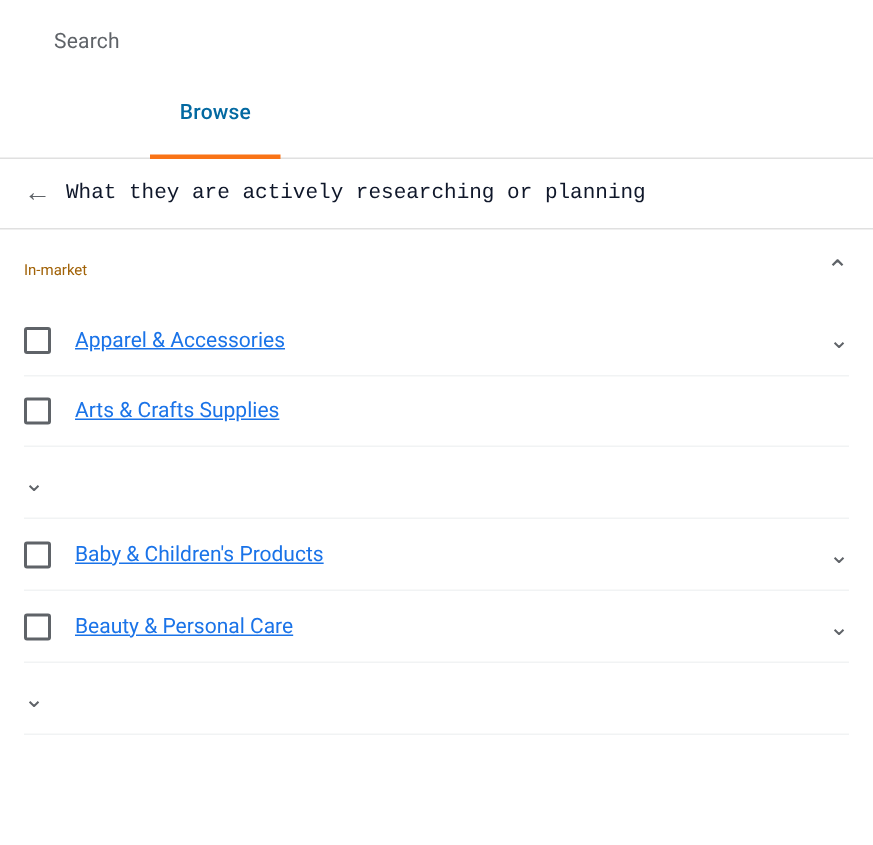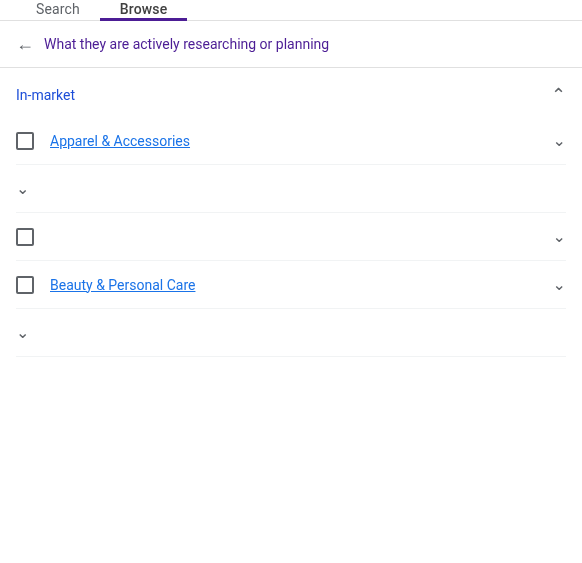--- a/index.html
+++ b/index.html
@@ -17,68 +17,70 @@
     }
 
     
     .tabs {
       display: flex;
       border-bottom: 1px solid #e0e0e0;
       padding: 0 16px;
     }
 
     .tab {
-      padding: 1px 20px;
+      padding: 20px 20px;
       font-size: 14px;
       cursor: pointer;
       color: #5f6368;
       border-bottom: 3px solid transparent;
       margin-bottom: -1px;
       font-weight: 400;
       letter-spacing: 0.01em;
     }
 
     .tab.active {
-      color: #404040;
-      border-bottom: 3px solid #4c1d95;
+      color: #0369a1;
+      border-bottom: 3px solid #f97316;
       font-weight: 500;
+      margin-top: 47px;
     }
 
     
     .back-row {
       display: flex;
       align-items: center;
       padding: 14px 16px;
       border-bottom: 1px solid #e0e0e0;
       gap: 10px;
     }
 
     .back-arrow {
       color: #5f6368;
       font-size: 18px;
       cursor: pointer;
       line-height: 1;
     }
 
     .back-label {
       font-size: 14px;
-      color: #4c1d95;
+      color: #0f172a;
+      font-family: Liberation Mono, monospace;
     }
 
     
     .section-header {
       display: flex;
       align-items: center;
       justify-content: space-between;
       padding: 16px 16px 12px 16px;
     }
 
     .section-title {
-      font-size: 14px;
-      color: #1d4ed8;
+      font-size: 10px;
+      color: #a16207;
       font-weight: 400;
     }
 
     .chevron-up {
       color: #5f6368;
       font-size: 18px;
       cursor: pointer;
     }
 
     
@@ -149,25 +151,33 @@
 <div class="category-list">
 
 <div class="category-item">
       <div class="category-left">
         <div class="checkbox"></div>
         <span class="category-name">Apparel &amp; Accessories</span>
       </div>
       <span class="chevron-down">⌄</span>
     </div>
     <div class="category-item">
+      <div class="category-left">
+        <div class="checkbox"></div>
+        <span class="category-name">Arts &amp; Crafts Supplies</span>
+      </div>
+      <span class="no-chevron"></span>
+    </div>
+    <div class="category-item">
       <span class="chevron-down">⌄</span>
     </div>
     <div class="category-item">
       <div class="category-left">
         <div class="checkbox"></div>
+        <span class="category-name">Baby &amp; Children's Products</span>
       </div>
       <span class="chevron-down">⌄</span>
     </div>
     <div class="category-item">
       <div class="category-left">
         <div class="checkbox"></div>
         <span class="category-name">Beauty &amp; Personal Care</span>
       </div>
       <span class="chevron-down">⌄</span>
     </div>

